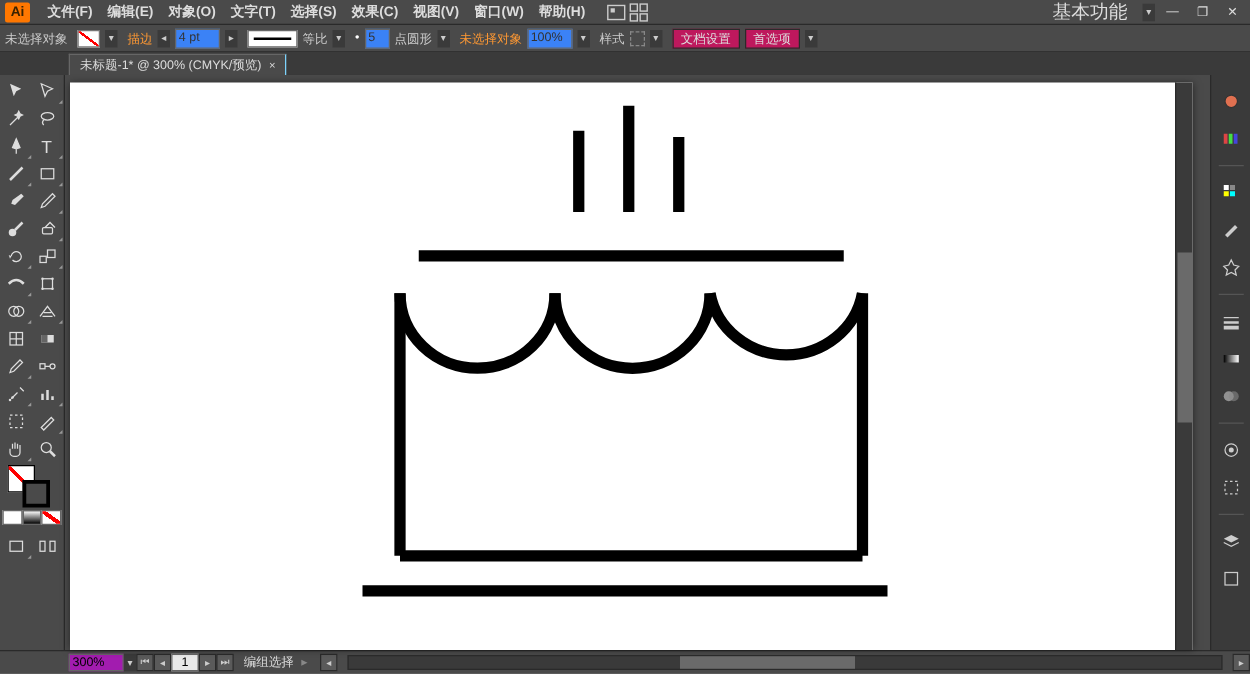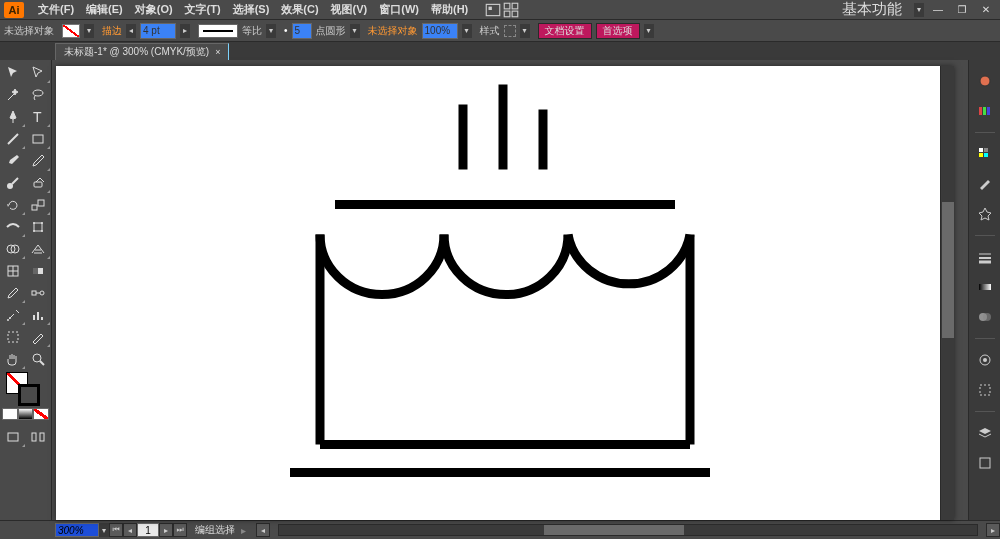--- a/index.html
+++ b/index.html
@@ -38,21 +38,21 @@
 .color-mode-cell { width: 17px; height: 12px; border: 1px solid #666; }
 .canvas-wrap { flex: 1; background: #4a4a4a; position: relative; display: flex; flex-direction: column; }
 .canvas-top-gap { height: 6px; }
 .canvas { flex: 1; background: white; margin: 0 14px 0 4px; position: relative; box-shadow: 0 0 6px rgba(0,0,0,0.5); }
 .cake-drawing { position: absolute; left: 50%; top: 50%; transform: translate(-50%, -52%); }
 .right-dock { width: 32px; background: #3a3a3a; border-left: 1px solid #2a2a2a; display: flex; flex-direction: column; align-items: center; padding-top: 10px; gap: 8px; }
 .dock-icon { width: 22px; height: 22px; display: flex; align-items: center; justify-content: center; cursor: pointer; }
 .dock-icon svg { width: 16px; height: 16px; }
 .dock-sep { width: 20px; height: 1px; background: #555; margin: 2px 0; }
 .statusbar { height: 19px; background: #4a4a4a; border-top: 1px solid #2a2a2a; display: flex; align-items: center; font-size: 10px; padding-left: 55px; }
-.zoom-input { width: 44px; height: 14px; background: #1d4ed8; color: #000; border: 1px solid #666; font-size: 10px; padding: 0 2px; font-style: italic; }
+.zoom-input { width: 44px; height: 14px; background: #a21caf; color: #000; border: 1px solid #666; font-size: 10px; padding: 0 2px; }
 .nav-btn { width: 14px; height: 14px; background: #5a5a5a; border: 1px solid #2a2a2a; display: inline-flex; align-items: center; justify-content: center; font-size: 8px; cursor: pointer; }
 .page-num { width: 22px; height: 14px; background: #e8e8e8; color: #000; border: 1px solid #666; font-size: 10px; text-align: center; }
 .status-label { margin-left: 8px; color: #ddd; }
 .h-scroll { flex: 1; height: 12px; background: #3a3a3a; margin: 0 8px; position: relative; border: 1px solid #2a2a2a; }
 .h-scroll-thumb { position: absolute; left: 38%; width: 20%; height: 100%; background: #6a6a6a; }
 .canvas-scroll-right { position: absolute; right: 0; top: 0; width: 14px; height: 100%; background: #3a3a3a; border-left: 1px solid #2a2a2a; }
 .canvas-scroll-right-thumb { position: absolute; top: 30%; left: 1px; width: 12px; height: 30%; background: #6a6a6a; }
 .ctrl-dash { width: 12px; height: 12px; border: 1px dashed #888; }
 </style>
 </head>

